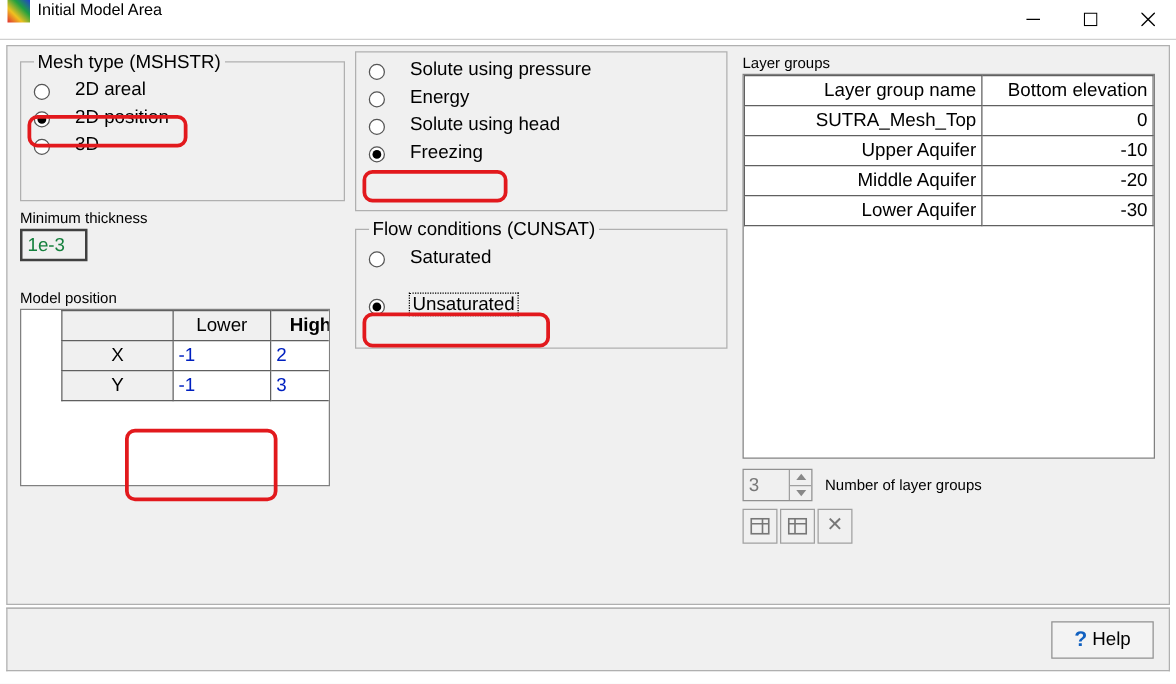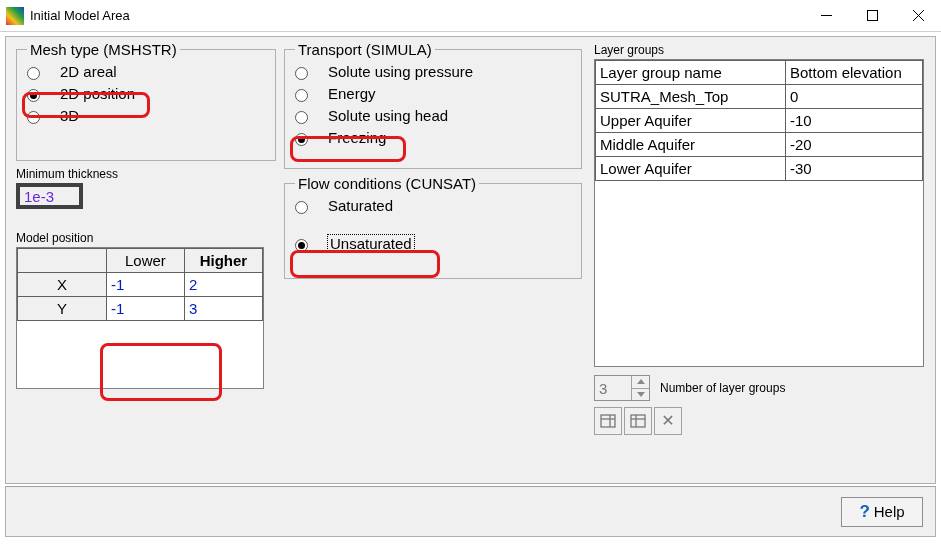--- a/index.html
+++ b/index.html
@@ -10,21 +10,21 @@
     background: #fff;
     color: #000;
     width: 941px;
     height: 547px;
     overflow: hidden;
   }
   .titlebar {
     height: 32px;
     background: #fff;
     display: flex;
-    align-items: center;
+    align-items: flex-start;
     padding-left: 6px;
     border-bottom: 1px solid #d0d0d0;
   }
   .titlebar .app-icon {
     width: 18px;
     height: 18px;
     margin-right: 6px;
     background: linear-gradient(45deg, #e03030, #f0c020 33%, #20a040 66%, #2040d0);
   }
   .titlebar .title { flex: 1; font-size: 13px; }
@@ -92,32 +92,33 @@
     pointer-events: none;
   }
 
   .col-left { position: absolute; left: 10px; top: 4px; width: 260px; }
   .col-mid  { position: absolute; left: 278px; top: 4px; width: 298px; }
   .col-right{ position: absolute; left: 588px; top: 4px; width: 330px; }
 
   .section-label { margin: 2px 0 2px 0; }
 
   .min-thick-input {
-    width: 67px;
+    width: 54px;
     height: 26px;
-    border: 4px solid #404040;
-    background: #f0f0f0;
-    color: #6d28d9;
+    border: 2px solid #404040;
+    background: #f0f0f0;
+    color: #15803d;
     padding: 2px 4px;
     font-size: 15px;
   }
 
   table.grid {
     border-collapse: collapse;
     background: #fff;
+    margin-left: 32px;
   }
   table.grid td, table.grid th {
     border: 1px solid #606060;
     padding: 2px 4px;
     font-size: 15px;
     text-align: left;
     height: 24px;
   }
   table.grid th {
     background: #f0f0f0;
@@ -130,21 +131,21 @@
 
   table.layers {
     border-collapse: collapse;
     width: 100%;
     background: #fff;
   }
   table.layers td, table.layers th {
     border: 1px solid #606060;
     padding: 1px 4px;
     font-size: 15px;
-    text-align: left;
+    text-align: right;
     height: 24px;
   }
   table.layers th { font-weight: normal; }
   .layers-body {
     border: 1px solid #808080;
     height: 308px;
     background: #fff;
     overflow: hidden;
   }
 
@@ -303,21 +304,20 @@
           <td class="blueval">-1</td>
           <td class="blueval">3</td>
         </tr>
       </tbody>
         </table>
     </div>
   </div>
 
   <div class="col-mid">
     <fieldset style="height:128px;">
-      <legend>Transport (SIMULA)</legend>
       <div class="radio">
         <span class="radio-bullet"></span>
         <span>Solute using pressure</span>
       </div>
       <div class="radio">
         <span class="radio-bullet"></span>
         <span>Energy</span>
       </div>
       <div class="radio">
         <span class="radio-bullet"></span>

